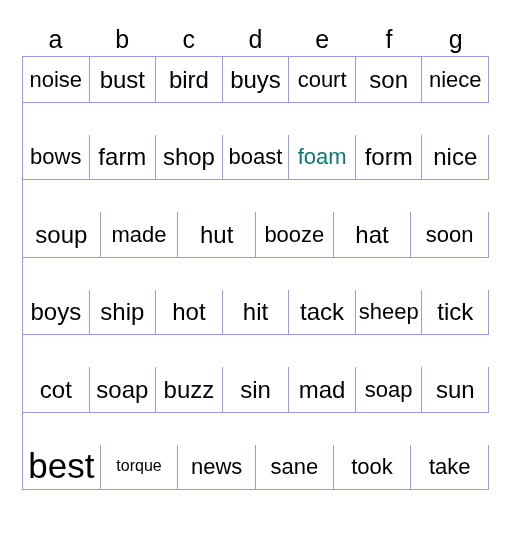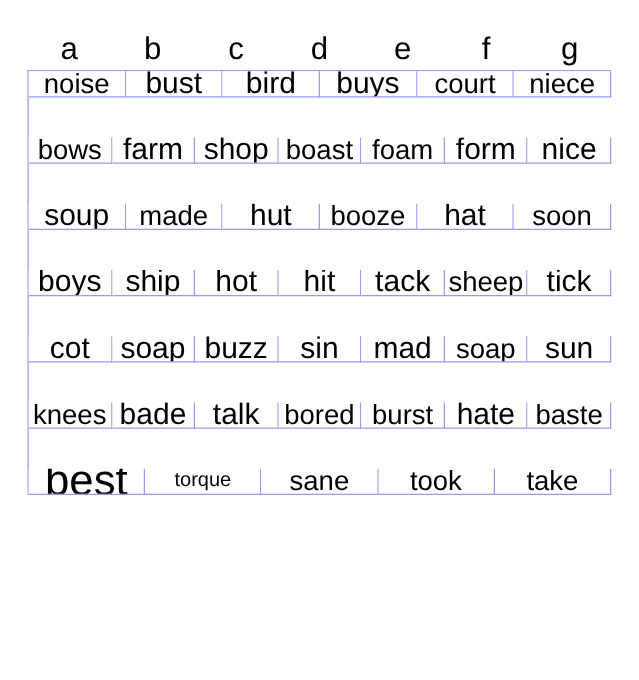--- a/index.html
+++ b/index.html
@@ -37,21 +37,21 @@
     line-height: 1;
     color: #000000;
     font-weight: 400;
   }
   
   #bingo-grid {
     position: absolute;
     left: 22px;
     top: 56px;
     width: 467px;
-    height: 340px;
+    height: 434px;
     display: flex;
     flex-direction: column;
     border-top: 1px solid #9999ee;
     border-left: 1px solid #9999ee;
     box-sizing: border-box;
     gap: 32px;
   }
   .bingo-row {
     flex: 1 1 0;
     display: flex;
@@ -76,21 +76,21 @@
     text-align: center;
     padding: 0 1px;
   }
   
   .fs-xl { font-size: 35px; }
   .fs-lg { font-size: 24px; }
   .fs-md { font-size: 22px; }
   .fs-sm { font-size: 22px; }
   .fs-xs { font-size: 16px; }
   
-  .marked { color: #000000; }
+  .marked { color: #0f766e; }
 </style>
 </head>
 <body>
 
 <div id="bingo-page">
 
   <div id="column-headers">
       <div class="col-header">a</div>
       <div class="col-header">b</div>
       <div class="col-header">c</div>
@@ -111,20 +111,23 @@
         <div class="bingo-cell">
           <span class="cell-text fs-lg">bird</span>
         </div>
         <div class="bingo-cell">
           <span class="cell-text fs-lg">buys</span>
         </div>
         <div class="bingo-cell">
           <span class="cell-text fs-md">court</span>
         </div>
         <div class="bingo-cell">
+          <span class="cell-text fs-lg">son</span>
+        </div>
+        <div class="bingo-cell">
           <span class="cell-text fs-md">niece</span>
         </div>
       </div>
       <div class="bingo-row">
         <div class="bingo-cell">
           <span class="cell-text fs-md">bows</span>
         </div>
         <div class="bingo-cell">
           <span class="cell-text fs-lg">farm</span>
         </div>
@@ -205,49 +208,29 @@
         </div>
         <div class="bingo-cell">
           <span class="cell-text fs-md">soap</span>
         </div>
         <div class="bingo-cell">
           <span class="cell-text fs-lg">sun</span>
         </div>
       </div>
       <div class="bingo-row">
         <div class="bingo-cell">
-          <span class="cell-text fs-sm">knees</span>
-        </div>
-        <div class="bingo-cell">
-          <span class="cell-text fs-lg">bade</span>
-        </div>
-        <div class="bingo-cell">
-          <span class="cell-text fs-lg">talk</span>
-        </div>
-        <div class="bingo-cell">
-          <span class="cell-text fs-sm">bored</span>
-        </div>
-        <div class="bingo-cell">
-          <span class="cell-text fs-md">burst</span>
-        </div>
-        <div class="bingo-cell">
-          <span class="cell-text fs-lg">hate</span>
-        </div>
-        <div class="bingo-cell">
-          <span class="cell-text fs-md">baste</span>
-        </div>
-      </div>
-      <div class="bingo-row">
-        <div class="bingo-cell">
           <span class="cell-text fs-xl">best</span>
         </div>
         <div class="bingo-cell">
           <span class="cell-text fs-xs">torque</span>
         </div>
         <div class="bingo-cell">
+          <span class="cell-text fs-md">news</span>
+        </div>
+        <div class="bingo-cell">
           <span class="cell-text fs-md">sane</span>
         </div>
         <div class="bingo-cell">
           <span class="cell-text fs-md">took</span>
         </div>
         <div class="bingo-cell">
           <span class="cell-text fs-md">take</span>
         </div>
       </div>
     </div>

